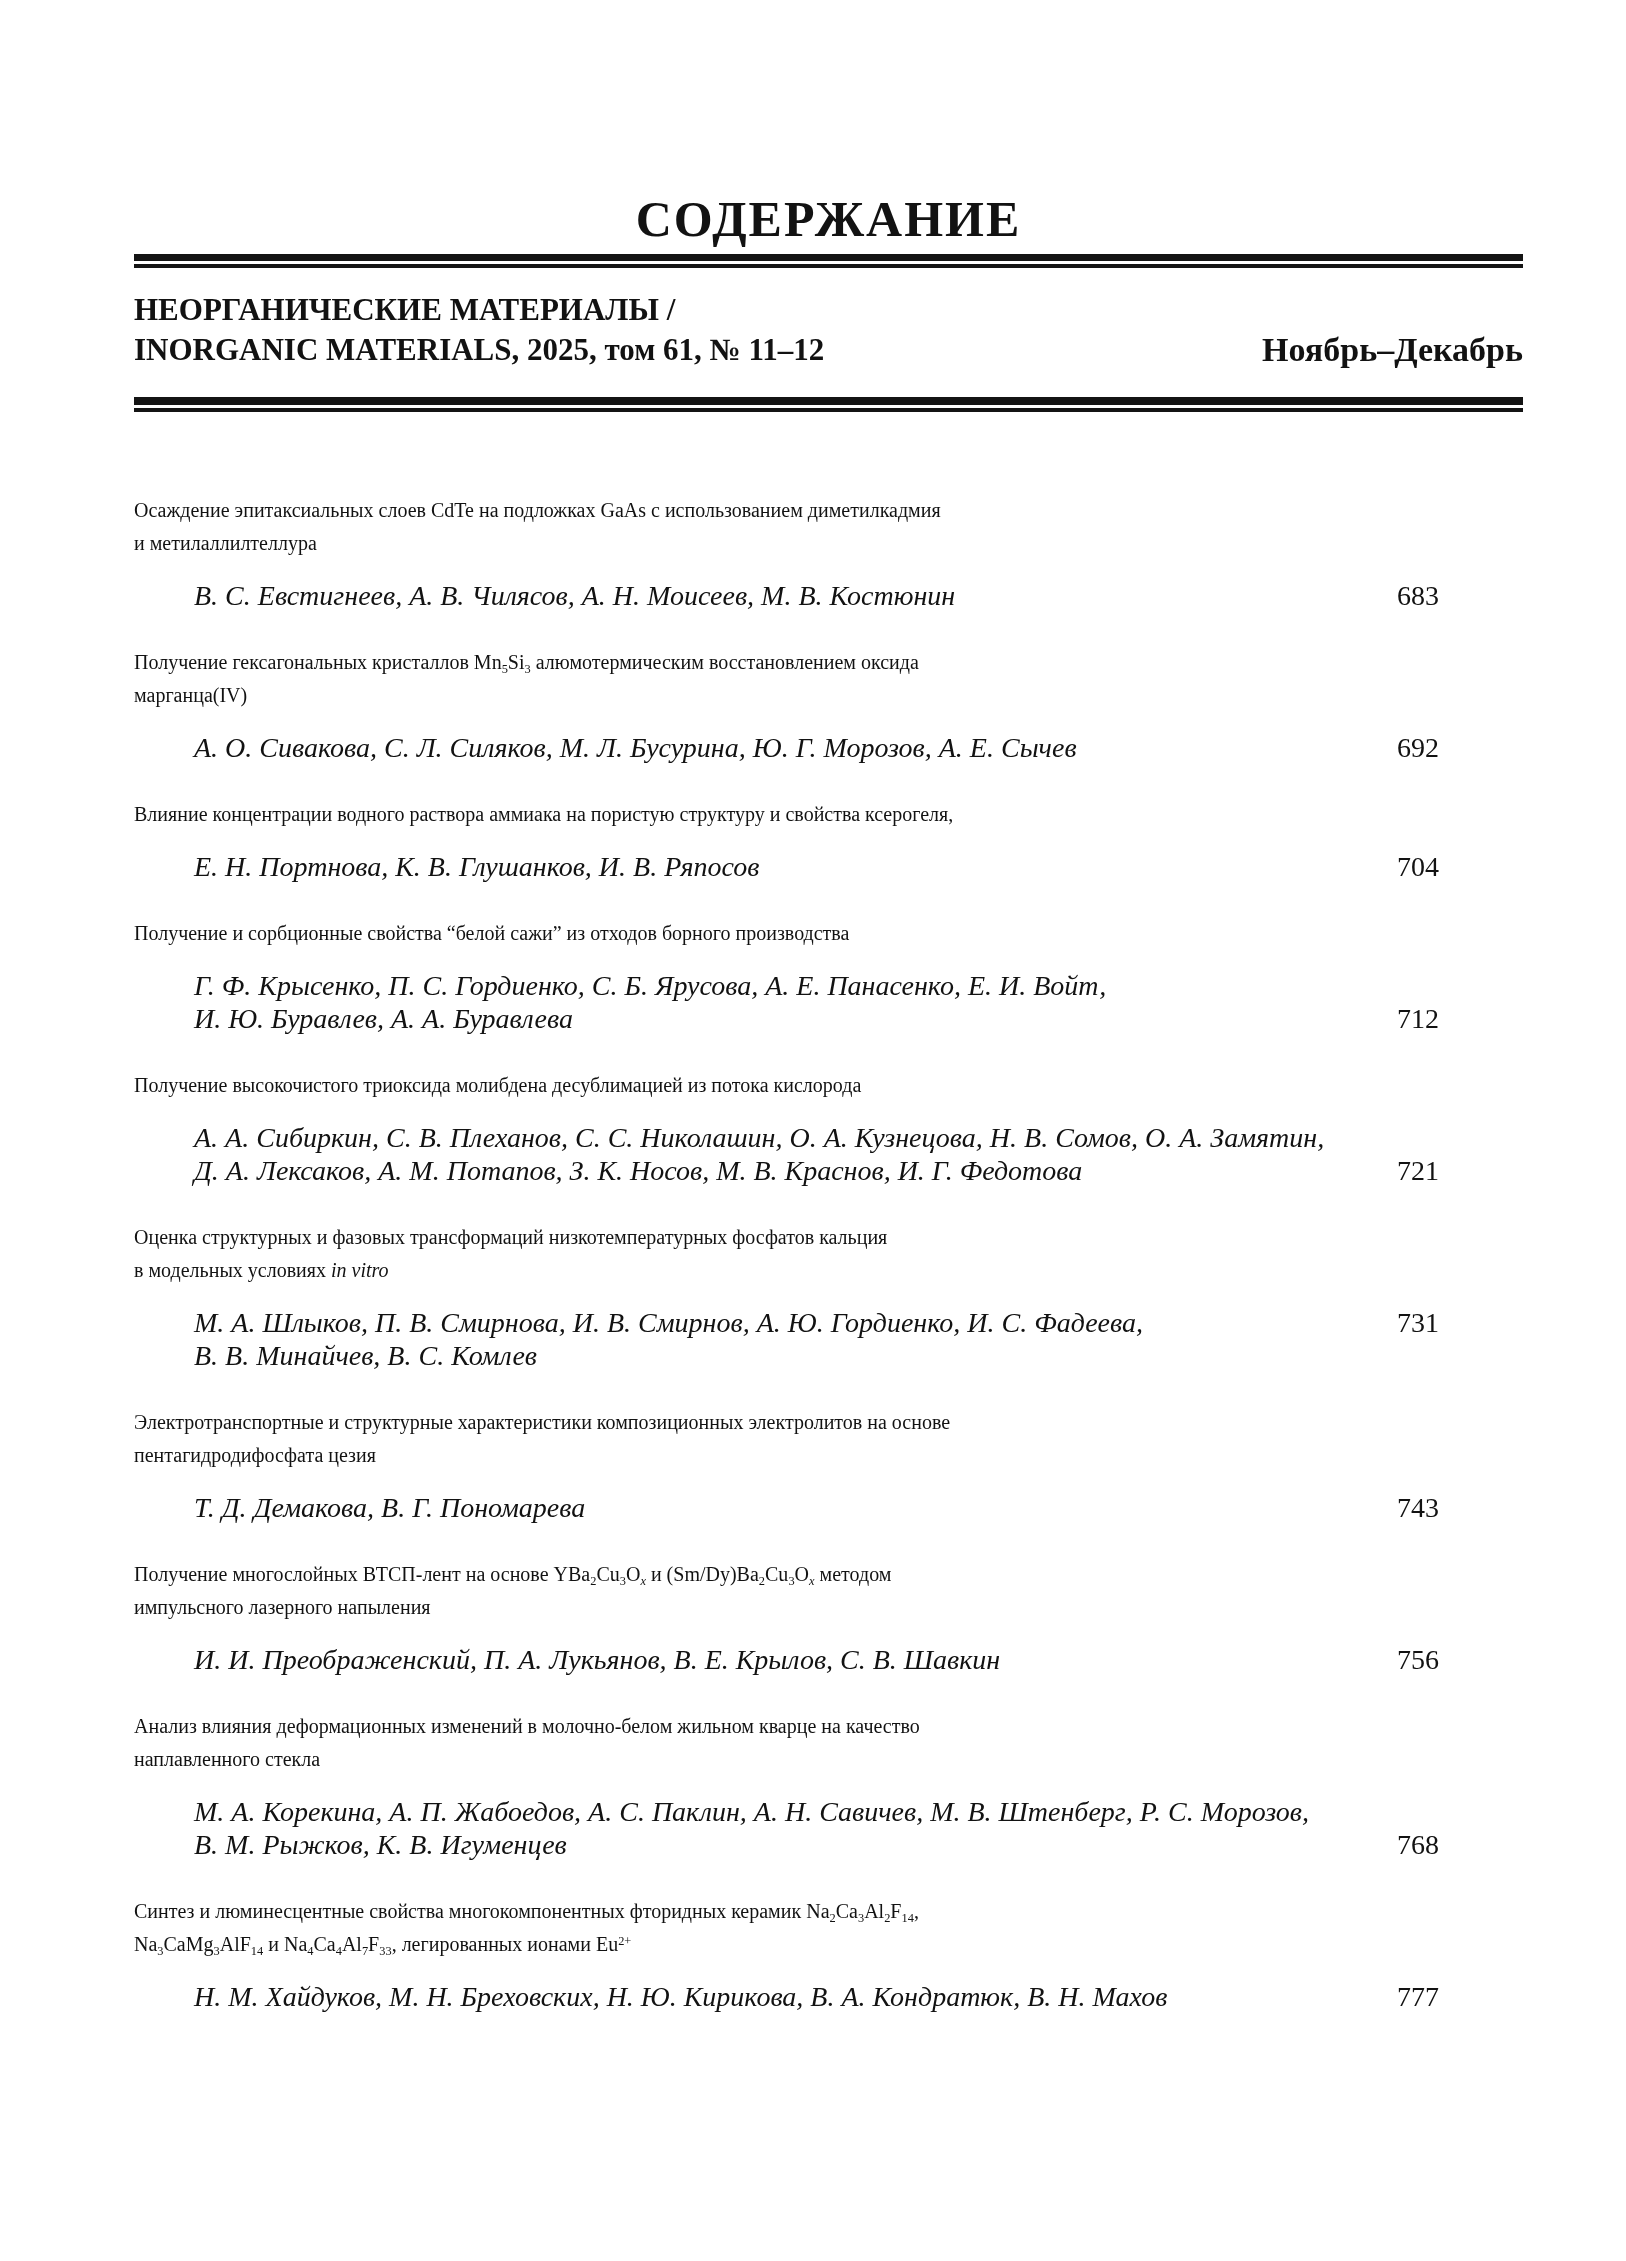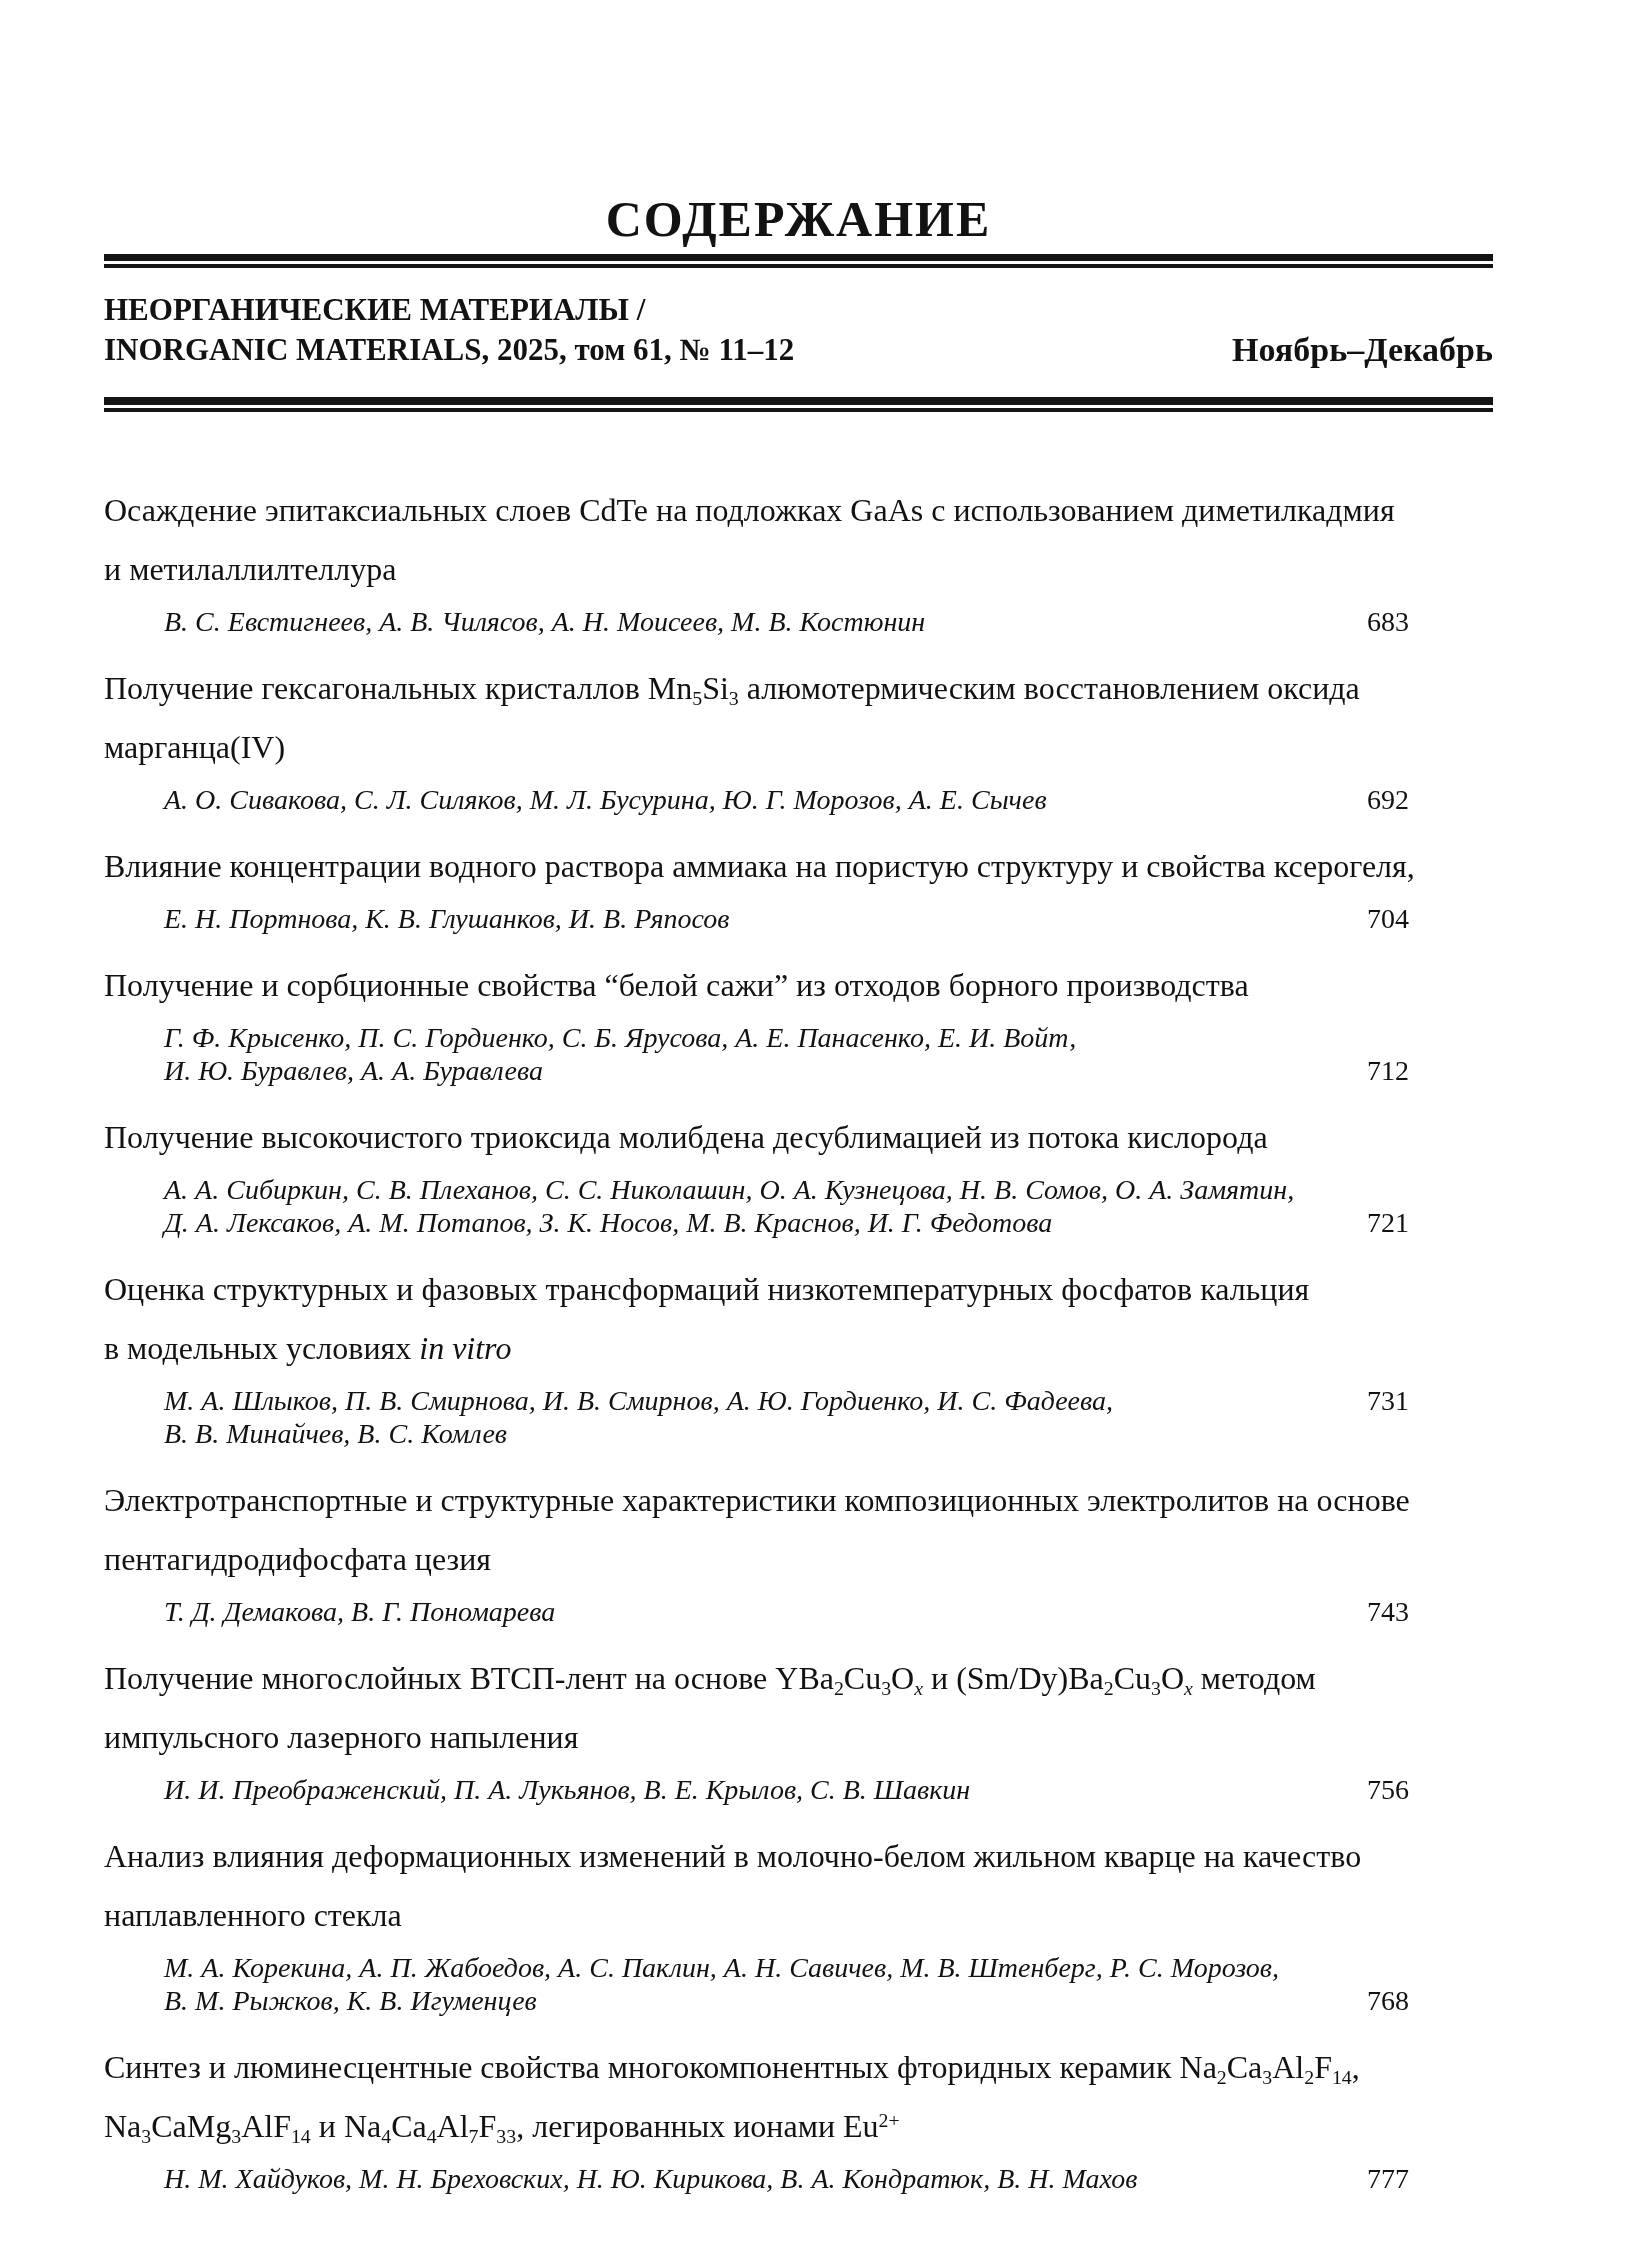--- a/index.html
+++ b/index.html
@@ -11,21 +11,21 @@
     -webkit-font-smoothing: antialiased;
   }
   .doc {
     position: relative;
     width: 1626px; height: 2261px;
     background: #ffffff;
     overflow: hidden;
   }
   .content {
     position: absolute;
-    left: 104px; top: 0;
+    left: 134px; top: 0;
     width: 1389px;
   }
   h1.toc-title {
     margin: 0;
     padding-top: 192px;
     font-size: 50px;
     line-height: 55px;
     font-weight: bold;
     text-align: center;
     letter-spacing: 2px;
@@ -49,24 +49,23 @@
     font-size: 34px;
     line-height: 40px;
     font-weight: bold;
     white-space: nowrap;
   }
   .double-rule.bottom { margin-top: 27px; }
   .entries { margin-top: 82px; }
   .entry { margin-top: 34px; }
   .entry:first-child { margin-top: 0; }
   .title-line {
-    font-size: 32px;
+    font-size: 20px;
     line-height: 33px;
     white-space: nowrap;
-    margin-top: 26px;
   }
   .authors { margin-top: 19px; margin-left: 60px; }
   .author-row {
     display: flex;
     font-size: 28px;
     line-height: 33px;
     padding-right: 84px;
     white-space: nowrap;
   }
   .author-text { font-style: italic; }

